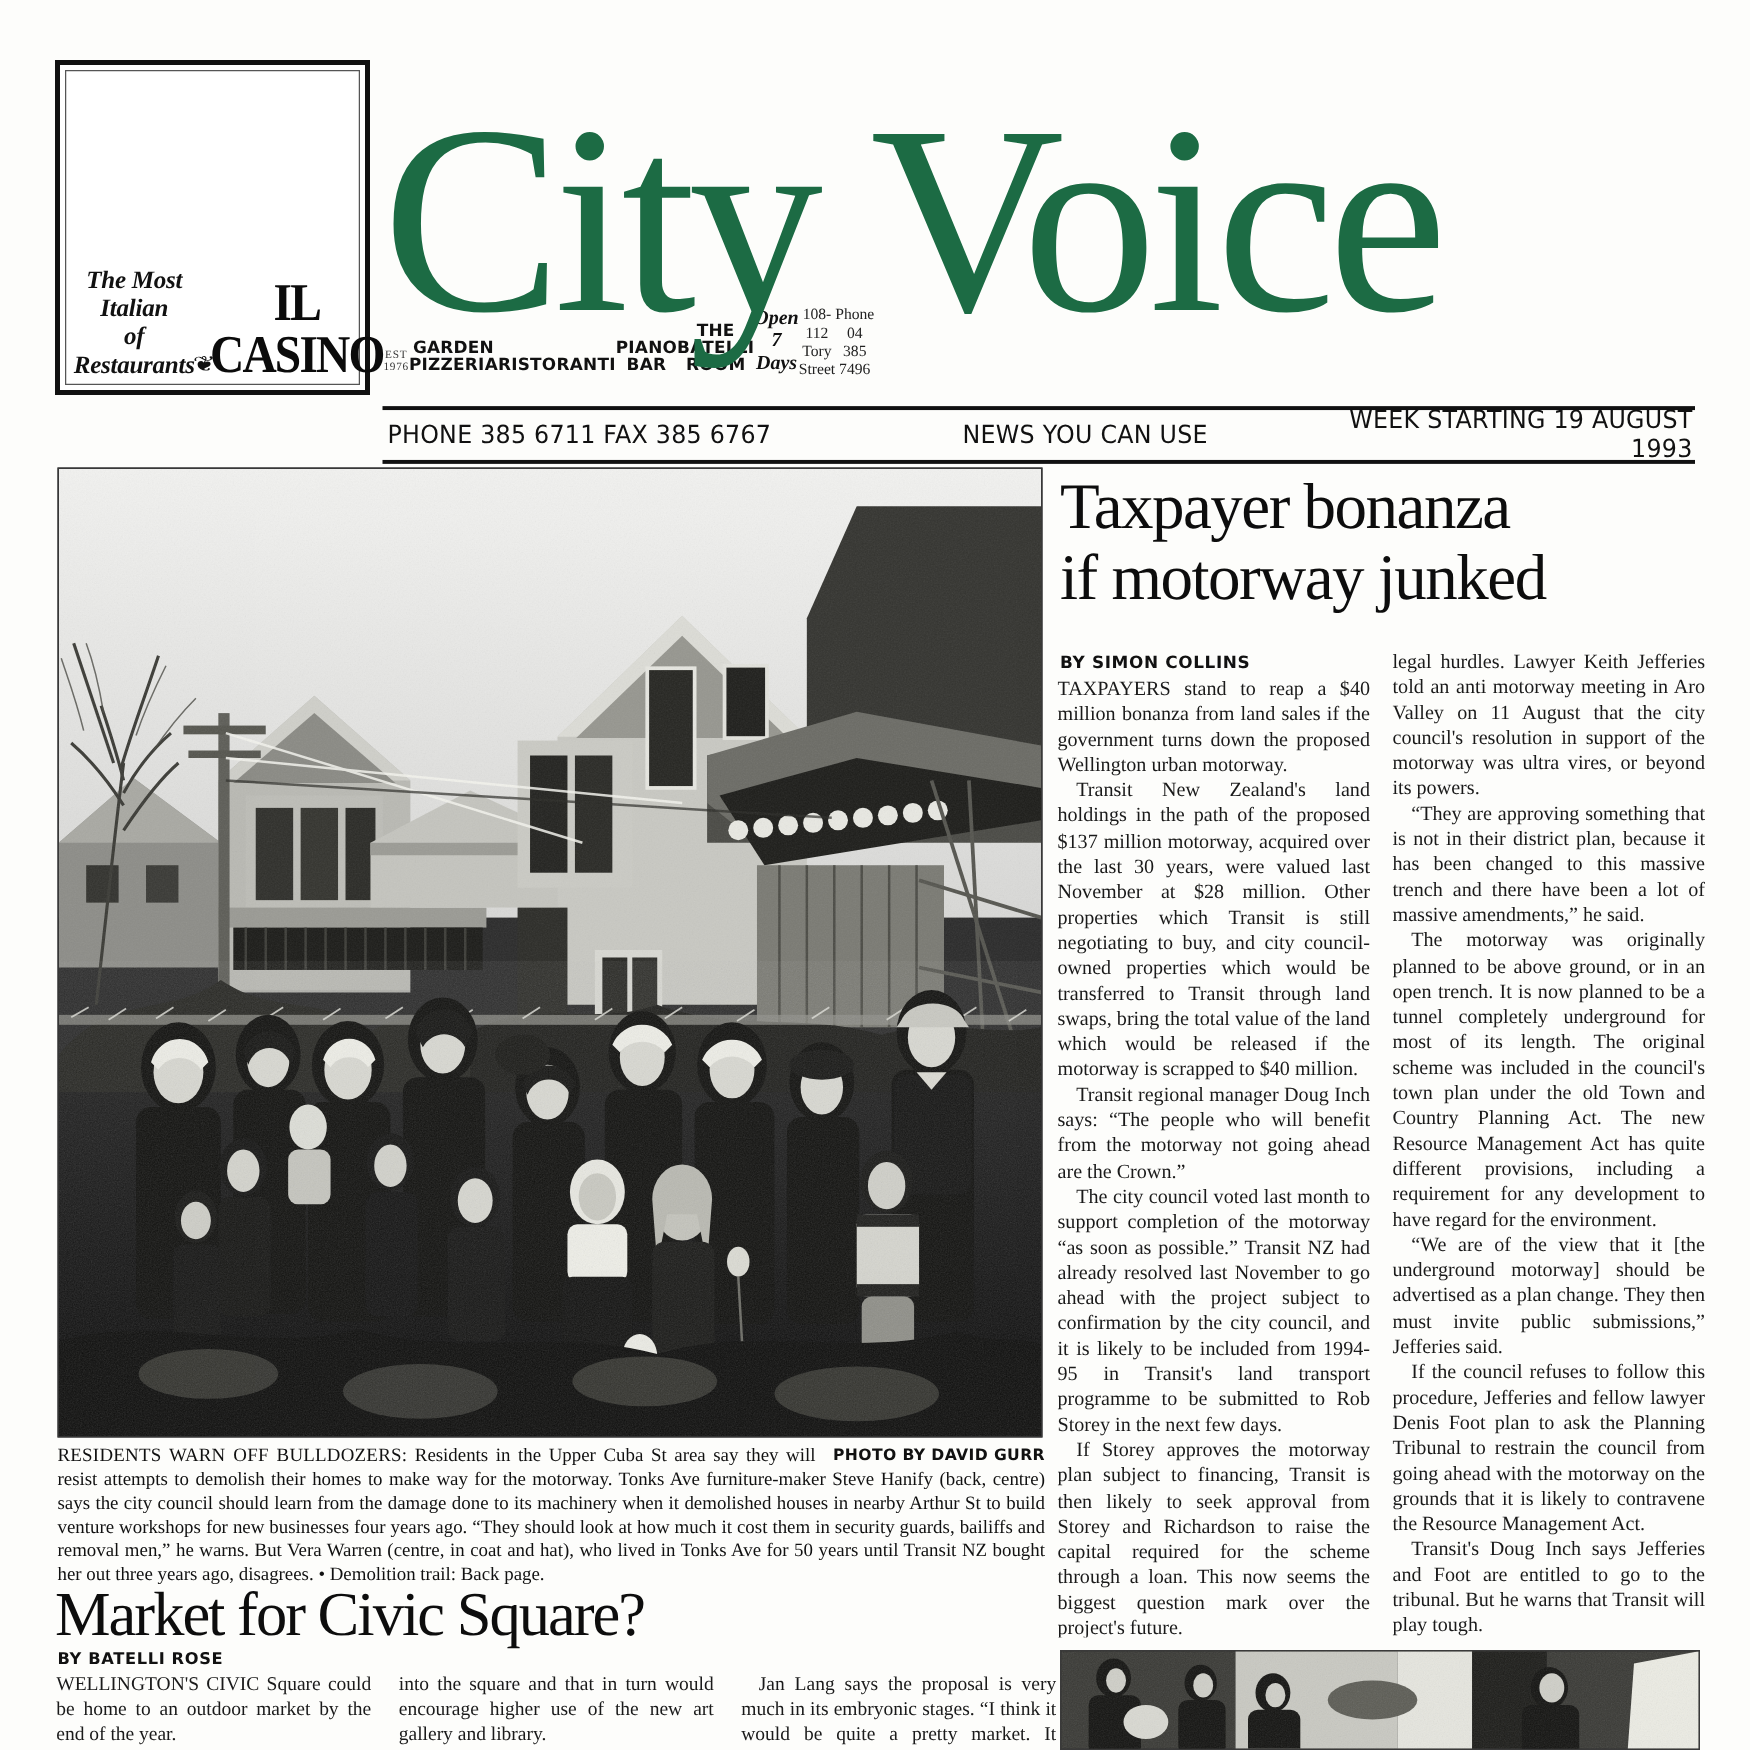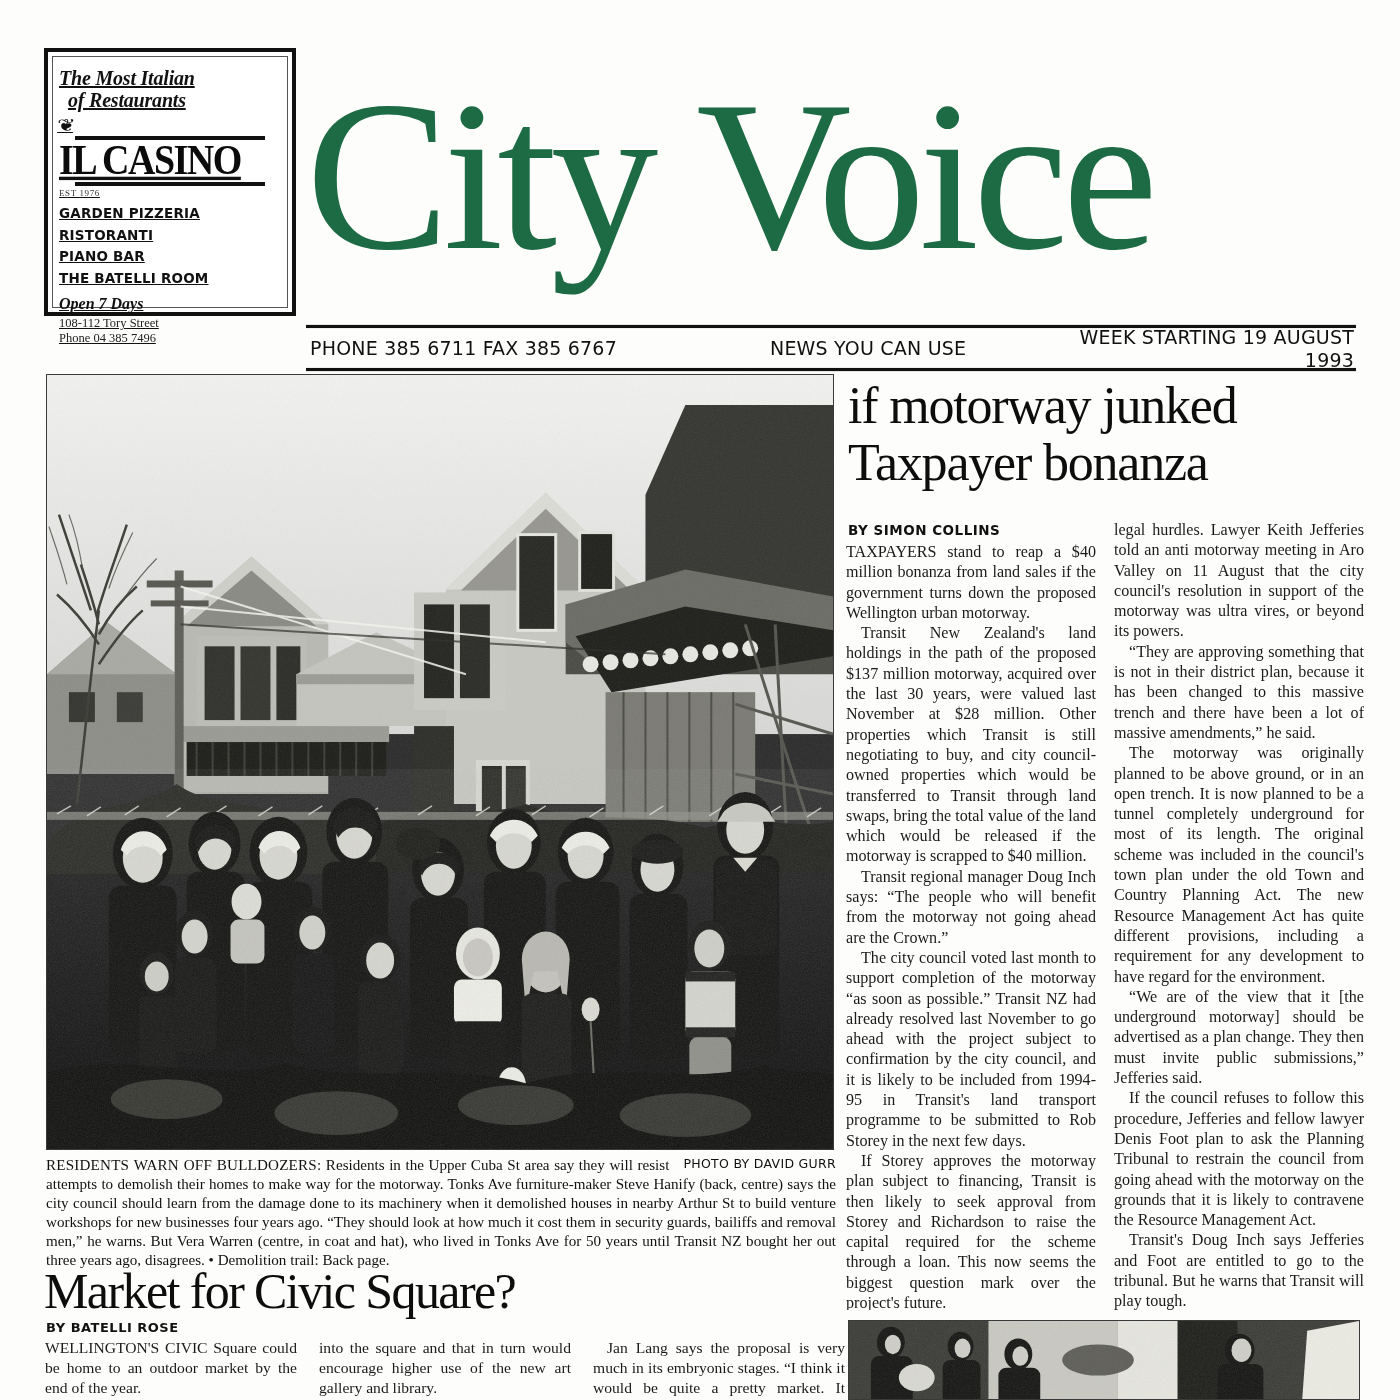--- a/index.html
+++ b/index.html
@@ -35,23 +35,22 @@
     box-sizing: border-box;
     padding: 4px;
   }
   .ad-inner {
     border: 1px solid #555;
     width: 100%; height: 100%;
     box-sizing: border-box;
     padding: 8px 6px 4px 6px;
     text-align: center;
     display: flex;
-    flex-direction: column;
-    align-items: flex-start;
-    text-decoration: underline;
+    flex-direction: row;
+    align-items: flex-end;
   }
   .ad-tagline {
     font-family: "Liberation Serif", serif;
     font-style: italic;
     font-weight: 700;
     font-size: 20px;
     line-height: 1.12;
     letter-spacing: -0.2px;
     color: #111;
     margin-top: 2px;
@@ -178,21 +177,21 @@
     color: #111;
     text-align: justify;
   }
   .cap-lead {
     font-variant: small-caps;
     font-weight: 400;
     letter-spacing: 0.2px;
   }
   .photo-credit {
     font-family: "DejaVu Sans", sans-serif;
-    font-weight: 400;
+    font-weight: 700;
     font-size: 12.5px;
     letter-spacing: 0.3px;
     float: right;
     margin-left: 14px;
   }
 
   
   .lead-head {
     position: absolute;
     left: 848px; top: 378px;
@@ -597,22 +596,22 @@
       <rect x="0" y="430" width="788" height="346" filter="url(#grain2)" opacity="0.5"></rect>
     </svg>
   </div>
 
   <div class="caption">
     <span class="photo-credit">PHOTO BY DAVID GURR</span>
     <span class="cap-lead">RESIDENTS WARN OFF BULLDOZERS:</span><span> Residents in the Upper Cuba St area say they will resist attempts to demolish their homes to make way for the motorway. Tonks Ave furniture-maker Steve Hanify (back, centre) says the city council should learn from the damage done to its machinery when it demolished houses in nearby Arthur St to build venture workshops for new businesses four years ago. “They should look at how much it cost them in security guards, bailiffs and removal men,” he warns. But Vera Warren (centre, in coat and hat), who lived in Tonks Ave for 50 years until Transit NZ bought her out three years ago, disagrees. • Demolition trail: Back page.</span>
   </div>
 
   <div class="lead-head">
+    <div>Taxpayer bonanza</div>
     <div>if motorway junked</div>
-    <div>Taxpayer bonanza</div>
   </div>
   <div style="position:absolute;left:848px;top:522px;" class="byline">BY SIMON COLLINS</div>
 
   <div class="lead-body">
     <div class="lead-col" style="padding-top:22px;">
       <p class="first">TAXPAYERS stand to reap a $40 million bonanza from land sales if the government turns down the proposed Wellington urban motorway.</p>
       <p>Transit New Zealand's land holdings in the path of the proposed $137 million motorway, acquired over the last 30 years, were valued last November at $28 million. Other properties which Transit is still negotiating to buy, and city council-owned properties which would be transferred to Transit through land swaps, bring the total value of the land which would be released if the motorway is scrapped to $40 million.</p>
       <p>Transit regional manager Doug Inch says: “The people who will benefit from the motorway not going ahead are the Crown.”</p>
       <p>The city council voted last month to support completion of the motorway “as soon as possible.” Transit NZ had already resolved last November to go ahead with the project subject to confirmation by the city council, and it is likely to be included from 1994-95 in Transit's land transport programme to be submitted to Rob Storey in the next few days.</p>
       <p>If Storey approves the motorway plan subject to financing, Transit is then likely to seek approval from Storey and Richardson to raise the capital required for the scheme through a loan. This now seems the biggest question mark over the project's future.</p>

